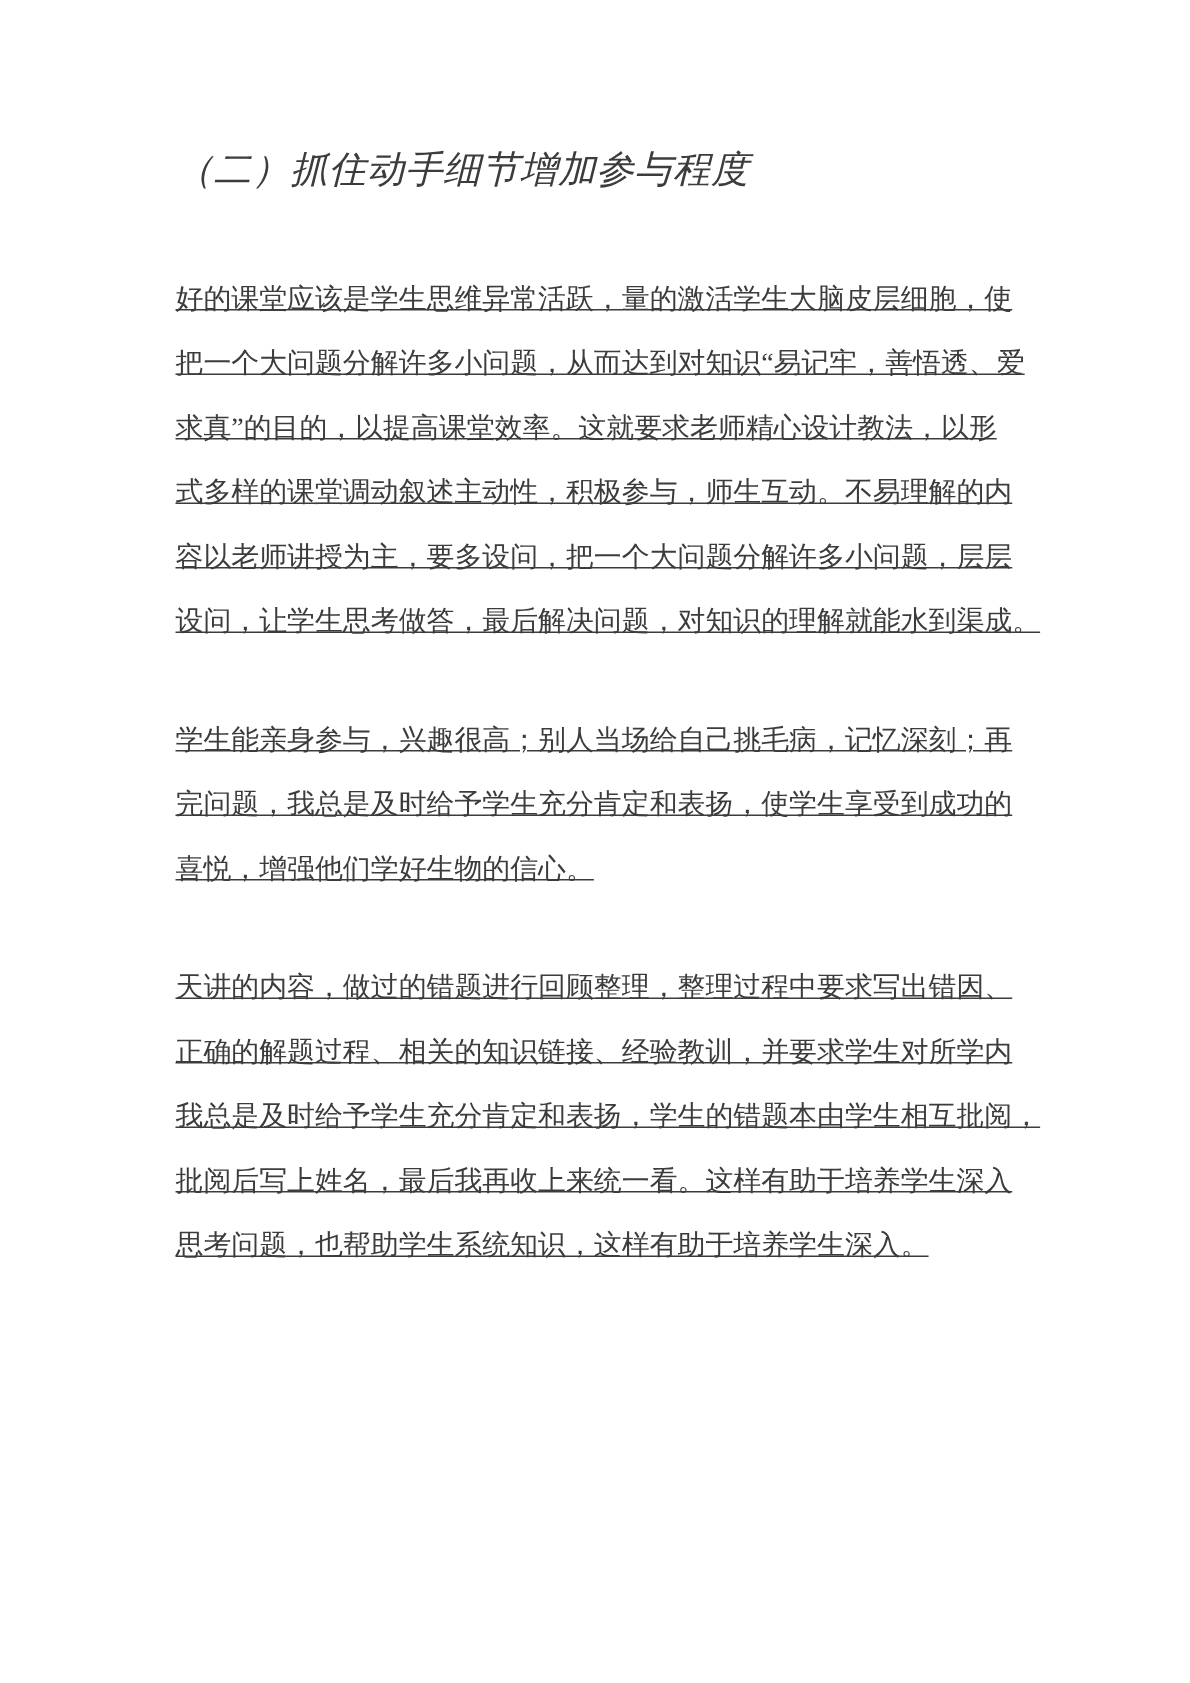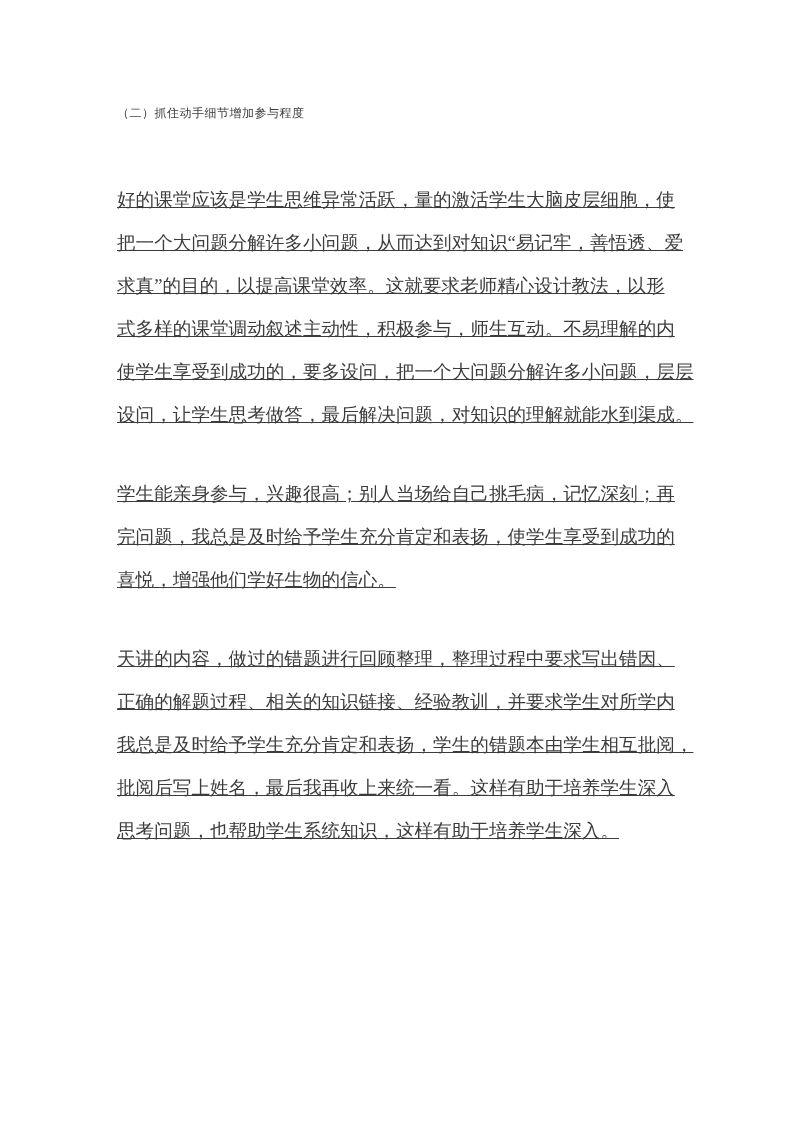--- a/index.html
+++ b/index.html
@@ -15,26 +15,27 @@
     color: #3c3c3c;
   }
   .page {
     box-sizing: border-box;
     width: 793px;
     height: 1122px;
     padding: 92px 116px 0 117px;
     background: #ffffff;
   }
   .heading {
-    font-size: 12px;
+    font-size: 25px;
     height: 43px;
     line-height: 43px;
     white-space: nowrap;
     letter-spacing: 0.5px;
     margin: 0 0 43px 0;
+    font-style: italic;
   }
   .paragraph {
     margin: 0 0 36px 0;
   }
   .line {
     font-size: 18.6px;
     height: 43px;
     line-height: 43px;
     white-space: nowrap;
     text-decoration: underline;
@@ -44,21 +45,21 @@
 <body>
 
 <div class="page">
   <div class="heading">（二）抓住动手细节增加参与程度</div>
   <div class="paragraphs">
       <div class="paragraph">
         <div class="line">好的课堂应该是学生思维异常活跃，量的激活学生大脑皮层细胞，使</div>
         <div class="line">把一个大问题分解许多小问题，从而达到对知识“易记牢，善悟透、爱</div>
         <div class="line">求真”的目的，以提高课堂效率。这就要求老师精心设计教法，以形</div>
         <div class="line">式多样的课堂调动叙述主动性，积极参与，师生互动。不易理解的内</div>
-        <div class="line">使学生享受到成功的，要多设问，把一个大问题分解许多小问题，层层</div>
+        <div class="line">容以老师讲授为主，要多设问，把一个大问题分解许多小问题，层层</div>
         <div class="line">设问，让学生思考做答，最后解决问题，对知识的理解就能水到渠成。</div>
       </div>
       <div class="paragraph">
         <div class="line">学生能亲身参与，兴趣很高；别人当场给自己挑毛病，记忆深刻；再</div>
         <div class="line">完问题，我总是及时给予学生充分肯定和表扬，使学生享受到成功的</div>
         <div class="line">喜悦，增强他们学好生物的信心。</div>
       </div>
       <div class="paragraph">
         <div class="line">天讲的内容，做过的错题进行回顾整理，整理过程中要求写出错因、</div>
         <div class="line">正确的解题过程、相关的知识链接、经验教训，并要求学生对所学内</div>

